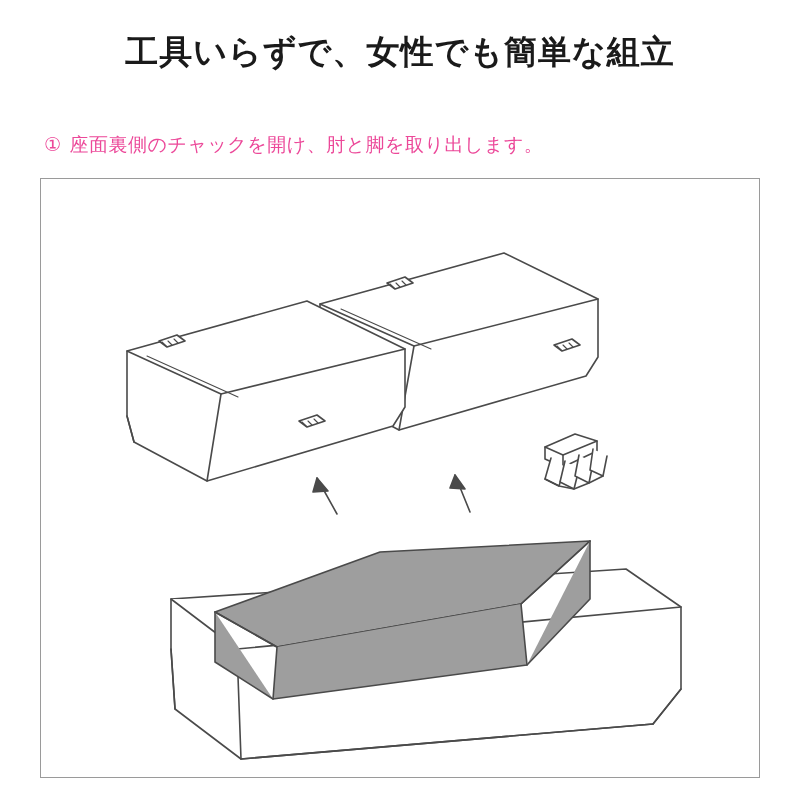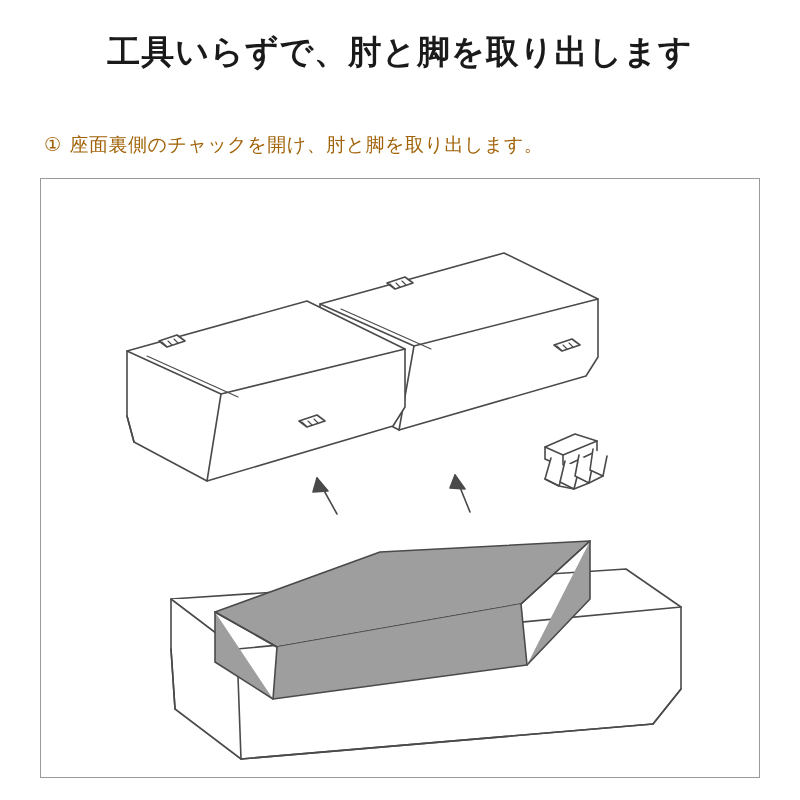--- a/index.html
+++ b/index.html
@@ -31,21 +31,21 @@
     font-weight: 700;
     letter-spacing: 1px;
     color: #1a1a1a;
     font-family: "DejaVu Sans", sans-serif;
   }
   .step-line {
     position: absolute;
     top: 132px;
     left: 44px;
     font-size: 19px;
-    color: #a16207;
+    color: #ec4899;
     font-family: "DejaVu Sans", sans-serif;
     letter-spacing: 0.5px;
     white-space: nowrap;
   }
   .step-num {
     margin-right: 8px;
   }
   .figure-frame {
     position: absolute;
     left: 40px;
@@ -59,21 +59,21 @@
   }
   .figure-frame svg {
     display: block;
   }
 </style>
 </head>
 <body>
 
 <div class="page">
 
-  <div class="headline">工具いらずで、肘と脚を取り出します</div>
+  <div class="headline">工具いらずで、女性でも簡単な組立</div>
 
   <div class="step-line">
     <span class="step-num">①</span><span>座面裏側のチャックを開け、肘と脚を取り出します。</span>
   </div>
 
   <div class="figure-frame">
     <svg width="718" height="598" viewBox="0 0 718 598">
 
       <g fill="none" stroke="#4a4a4a" stroke-width="1.6" stroke-linejoin="round" stroke-linecap="round">
 

